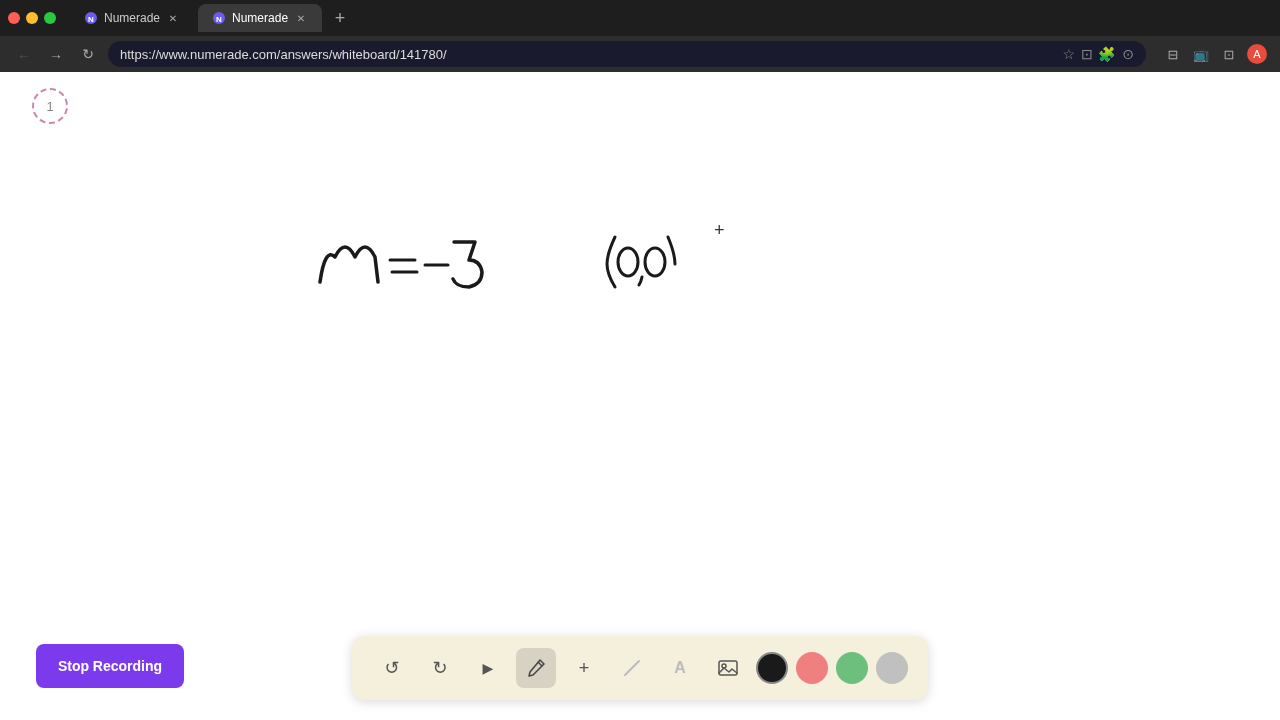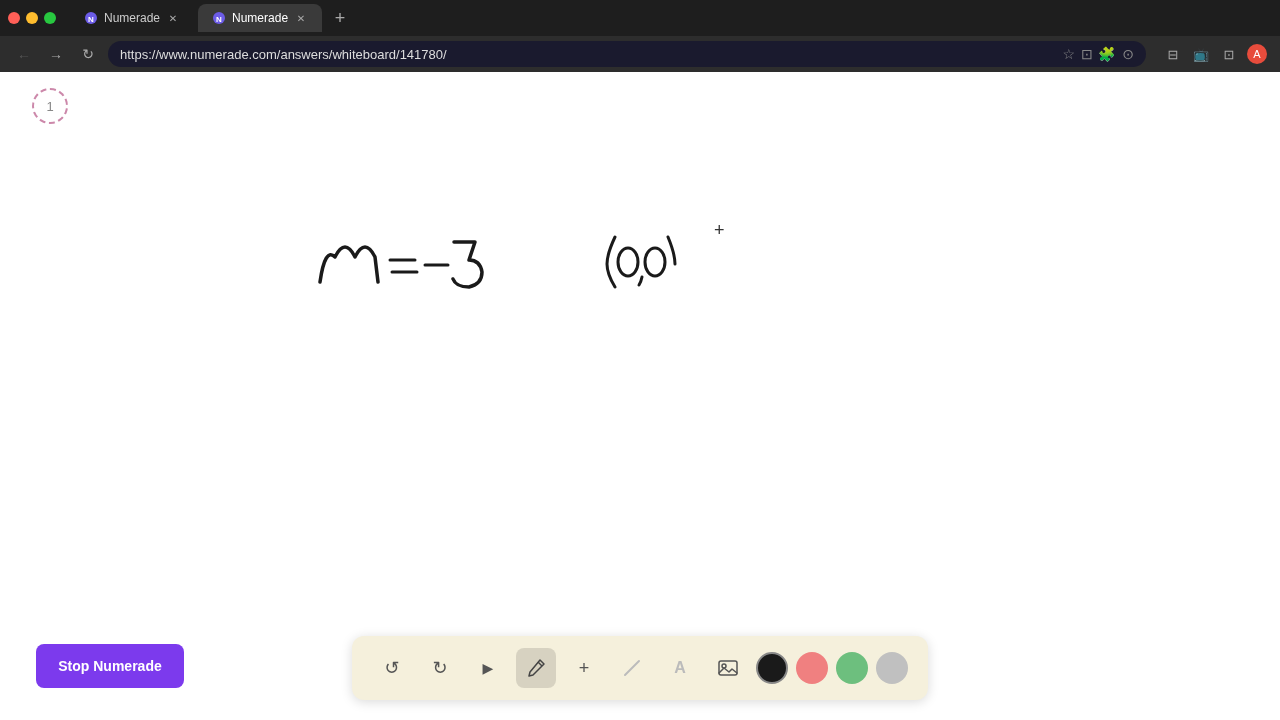--- a/index.html
+++ b/index.html
@@ -412,17 +412,17 @@
         </svg>
       </div>
 
       <div class="color-circle selected" style="background:#1a1a1a;"></div>
       <div class="color-circle" style="background:#f08080;"></div>
       <div class="color-circle" style="background:#6dbf7e;"></div>
       <div class="color-circle" style="background:#c0c0c0;"></div>
     </div>
 
     <button class="stop-recording-btn">
-      <span>Stop Numerade</span>
+      <span>Stop Recording</span>
     </button>
 
   </div>
 </div>
 
 </body></html>

